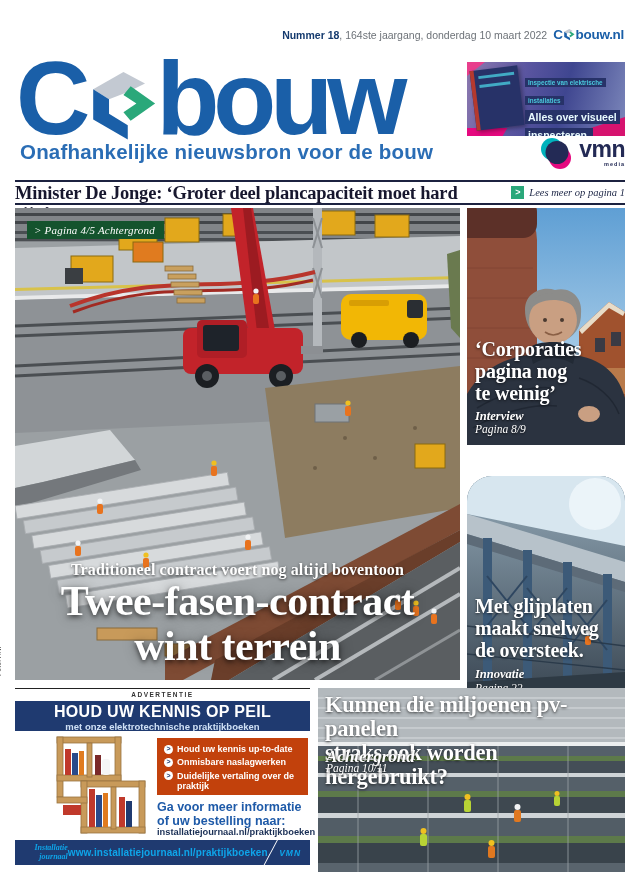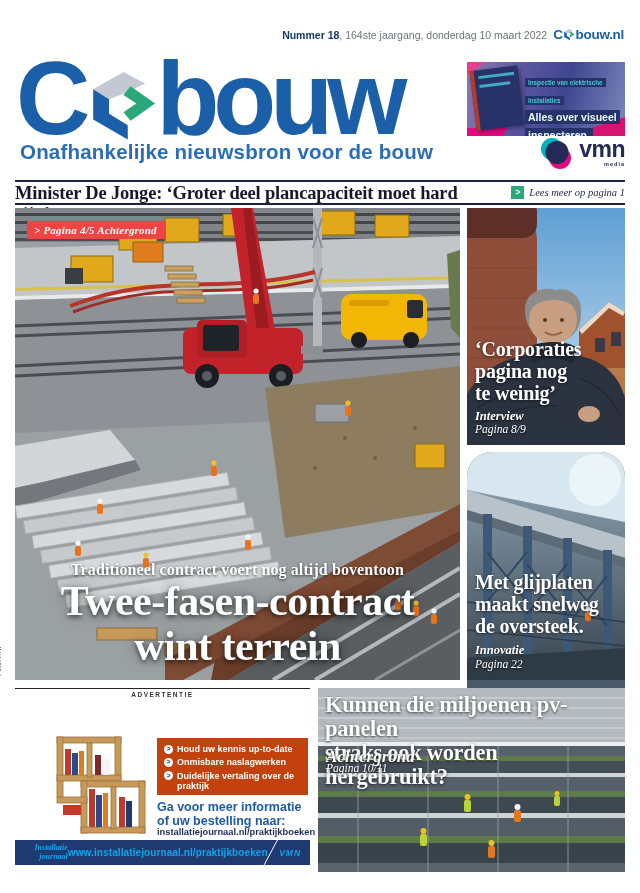--- a/index.html
+++ b/index.html
@@ -56,22 +56,22 @@
   .newsbar { top:183px; left:15px; width:610px; height:22px; display:flex; border-bottom:2px solid #1c2240; padding-bottom:2px;gap:44px; }
   .newsbar .hl { font-size:18.5px; font-weight:700; letter-spacing:-0.2px; color:#17172e; flex:1; }
   .more { display:flex; align-items:center; gap:5px; }
   .morebox { width:13px; height:13px; background:#2aa87a; color:#fff; font-size:9px; font-weight:700;
     display:flex; align-items:center; justify-content:center; }
   .moretxt { font-style:italic; font-size:10.5px; color:#222b4a; }
 
   
   .mainphoto { top:208px; left:15px; width:445px; height:472px; background:#989da1; overflow:visible; }
   .mainphoto svg { display:block; }
-  .pagetag { position:absolute; top:13px; left:12px; background:#ef4444; color:#fff;
-    font-family:"Liberation Serif", serif; font-style:italic; font-weight:700; font-size:11px;
+  .pagetag { position:absolute; top:13px; left:12px; background:#14532d; color:#fff;
+    font-family:"Liberation Serif", serif; font-style:italic; font-weight:400; font-size:11px;
     padding:3px 9px 3px 7px; letter-spacing:0.2px; }
   .credit { position:absolute; left:-13px; bottom:4px; transform:rotate(-90deg); transform-origin:left bottom;
     font-size:6.5px; color:#555; letter-spacing:0.3px; }
   .kicker { position:absolute; top:353px; left:0; width:100%; text-align:center; color:#fff;
     font-family:"Liberation Serif", serif; font-weight:700; font-size:16px; letter-spacing:0.1px;
     text-shadow:0 1px 3px rgba(0,0,0,.7); }
   .mainhl { position:absolute; top:371px; left:0; width:100%; text-align:center; color:#fff;
     font-family:"Liberation Serif", serif; font-weight:700; font-size:42px; line-height:1.07;
     letter-spacing:-0.5px; text-shadow:0 2px 5px rgba(0,0,0,.6), 0 0 14px rgba(0,0,0,.35); }
 
@@ -79,21 +79,21 @@
   .card { overflow:hidden; }
   .card svg { display:block; }
   .card .chl { position:absolute; left:8px; color:#fff; font-family:"Liberation Serif", serif;
     font-weight:700; font-size:20px; line-height:1.1; letter-spacing:-0.2px;
     text-shadow:0 1px 3px rgba(0,0,0,.65); }
   .card .csec { position:absolute; left:8px; color:#fff; font-family:"Liberation Serif", serif;
     font-weight:700; font-style:italic; font-size:12.5px; text-shadow:0 1px 2px rgba(0,0,0,.7); }
   .card .cpag { position:absolute; left:8px; color:#fff; font-family:"Liberation Serif", serif;
     font-style:italic; font-size:11.5px; text-shadow:0 1px 2px rgba(0,0,0,.7); }
   .iv { top:208px; left:467px; width:158px; height:237px; background:#7db7e0; }
-  .inno { top:452px; left:467px; width:158px; height:272px; background:#49596a;border-radius:25px; }
+  .inno { top:476px; left:467px; width:158px; height:272px; background:#49596a;border-radius:25px; }
 
   
   .ad { top:688px; left:15px; width:295px; height:177px; background:#fff; }
   .ad .toprule { position:absolute; top:0; left:0; width:100%; height:1px; background:#222; }
   .ad .label { position:absolute; top:3px; width:100%; text-align:center; font-size:6.5px;
     letter-spacing:1.5px; font-weight:700; color:#333; }
   .ad .banner { position:absolute; top:13px; left:0; width:100%; height:30px; background:#1f3a70;
     color:#fff; text-align:center; }
   .ad .banner .t1 { font-size:16px; font-weight:700; letter-spacing:0.3px; padding-top:2px; }
   .ad .banner .t2 { font-size:9.5px; font-weight:700; color:#cfe0f5; }
@@ -431,20 +431,24 @@
     <div class="chl preline" style="top:119px;">Met glijplaten
 maakt snelweg
 de oversteek.</div>
     <div class="csec" style="top:191px;">Innovatie</div>
     <div class="cpag" style="top:206px;">Pagina 22</div>
   </div>
 
   <div class="abs ad">
     <span class="toprule"></span>
     <div class="label">ADVERTENTIE</div>
+    <div class="banner">
+      <div class="t1">HOUD UW KENNIS OP PEIL</div>
+      <div class="t2">met onze elektrotechnische praktijkboeken</div>
+    </div>
     <div class="body">
       <svg class="shelf" width="100" height="102" viewBox="0 0 100 102">
         <g fill="#c89a5a" stroke="#9a7440" stroke-width="0.8">
           <rect x="6" y="2" width="64" height="6"></rect>
           <rect x="6" y="2" width="6" height="60"></rect>
           <rect x="64" y="2" width="6" height="44"></rect>
           <rect x="6" y="40" width="64" height="6"></rect>
           <rect x="36" y="8" width="5" height="34"></rect>
           <rect x="30" y="46" width="64" height="6"></rect>
           <rect x="88" y="46" width="6" height="52"></rect>

